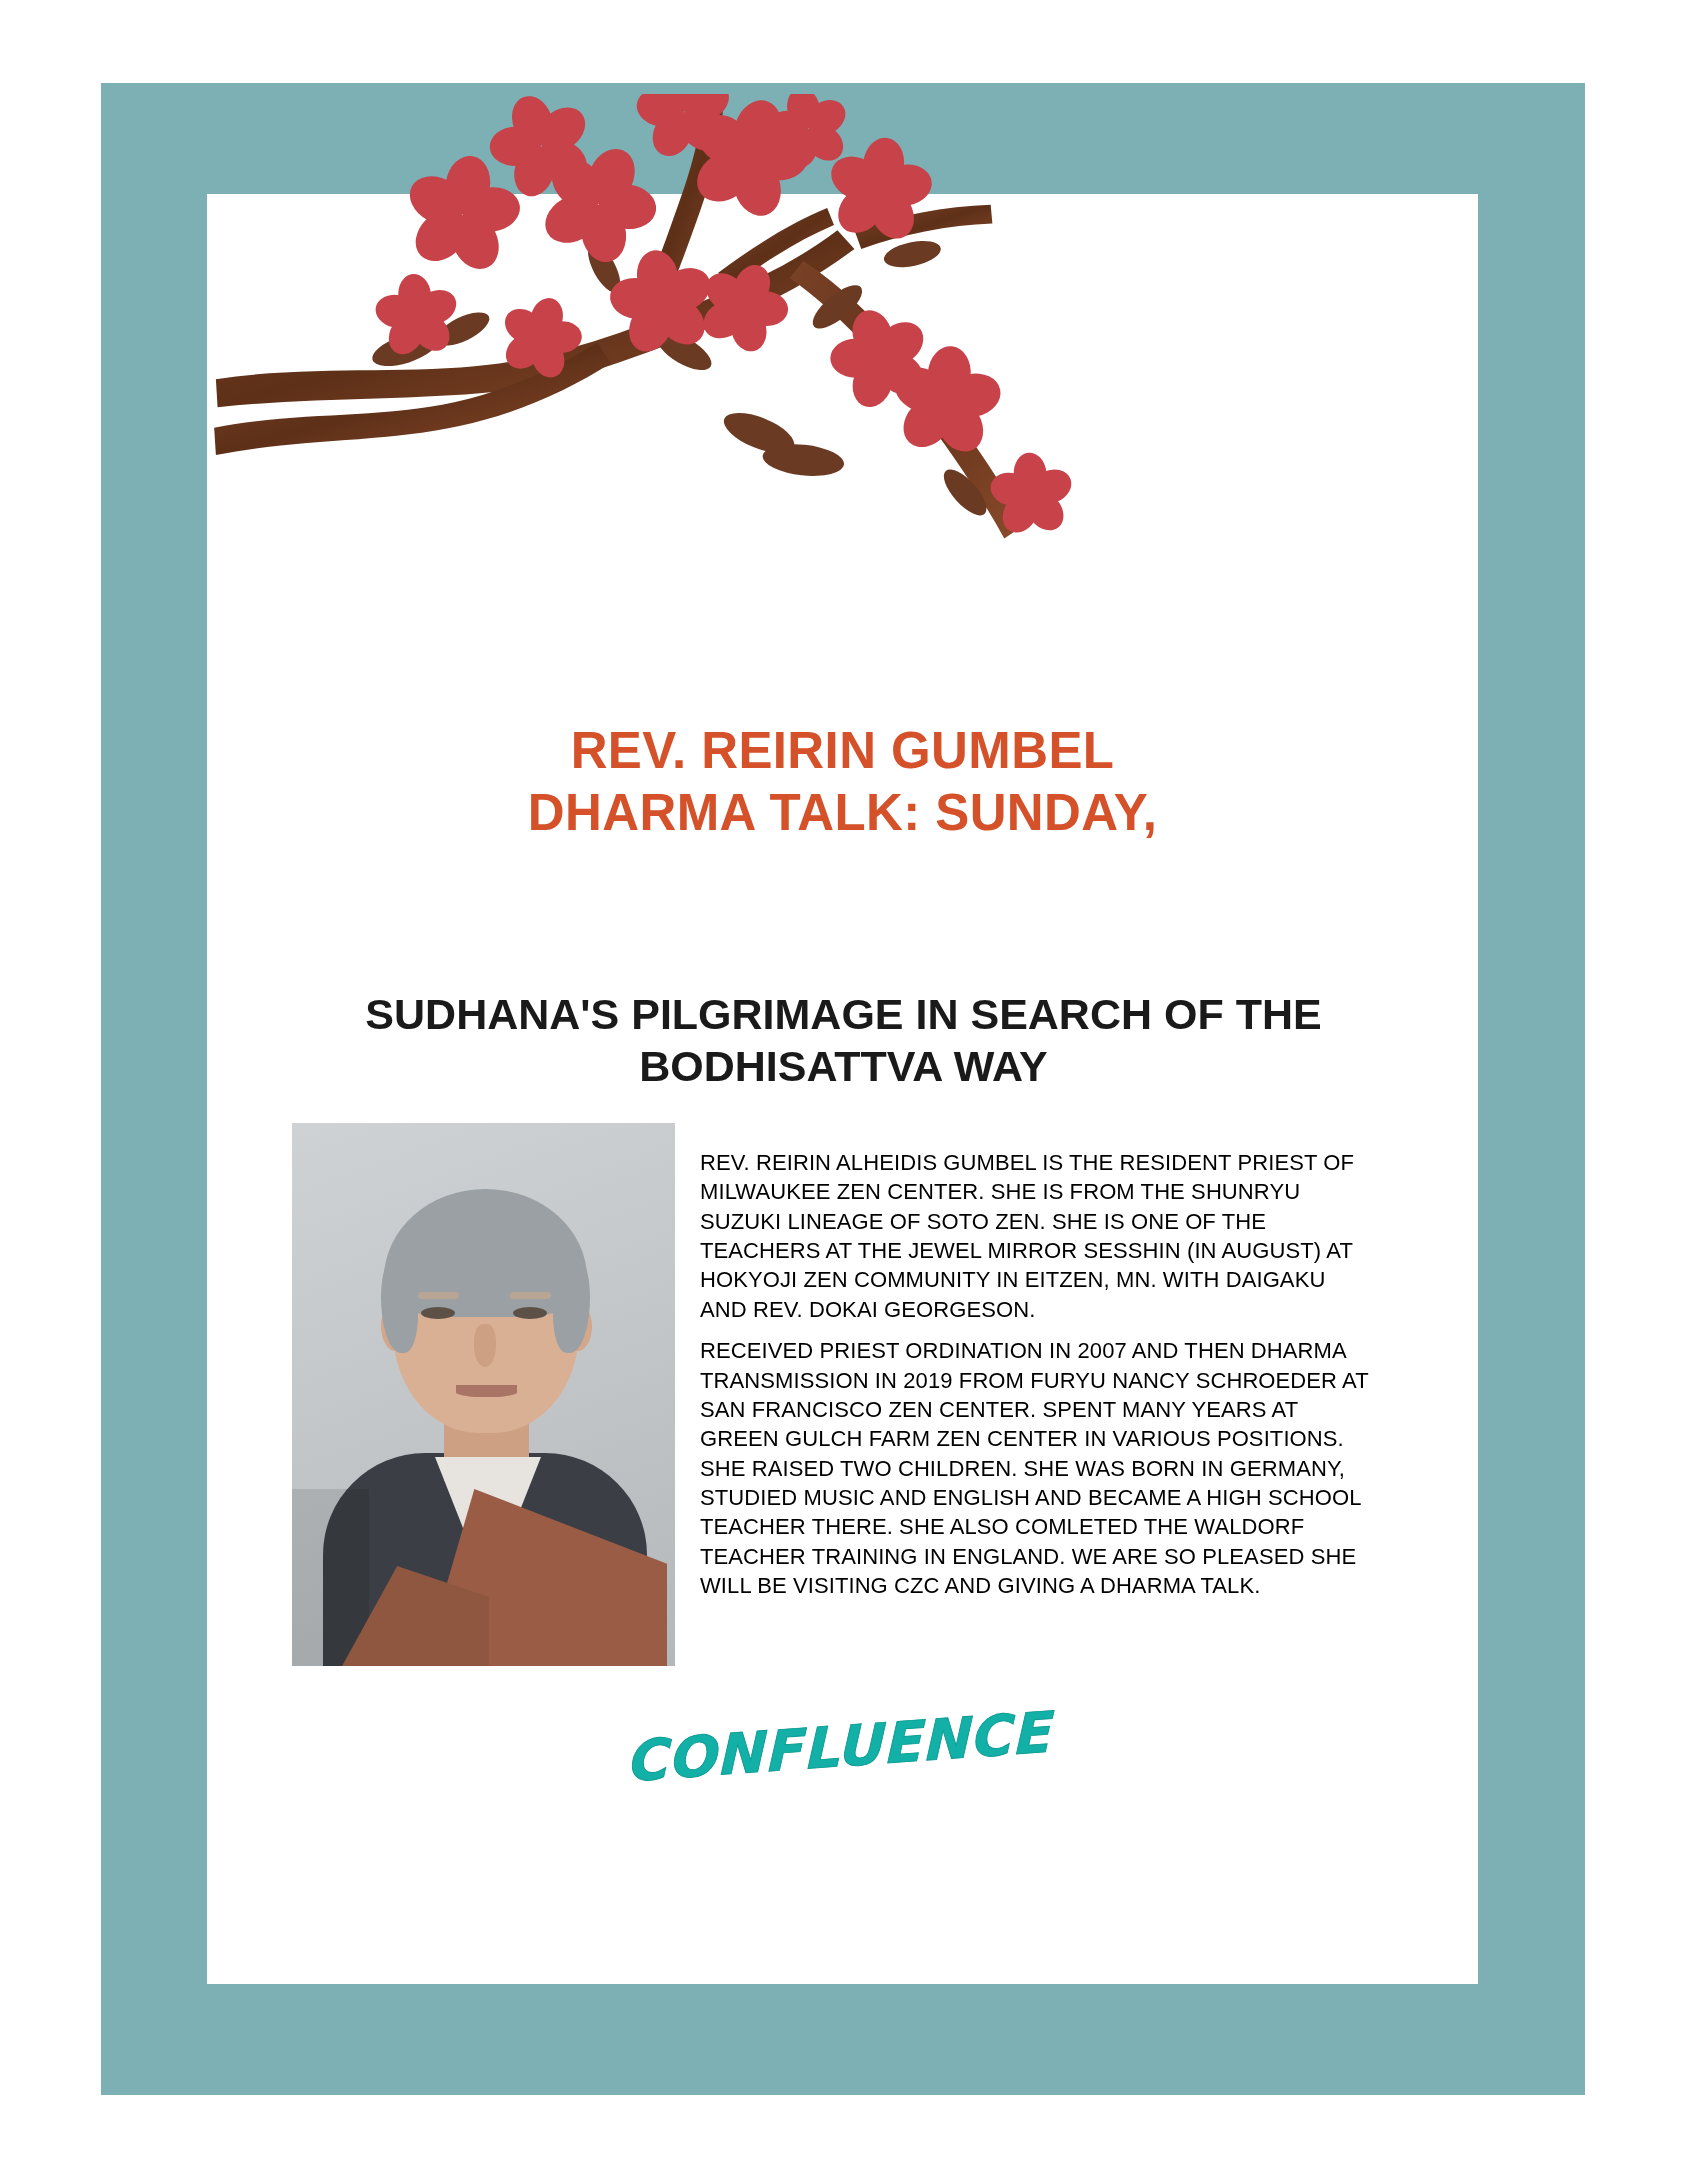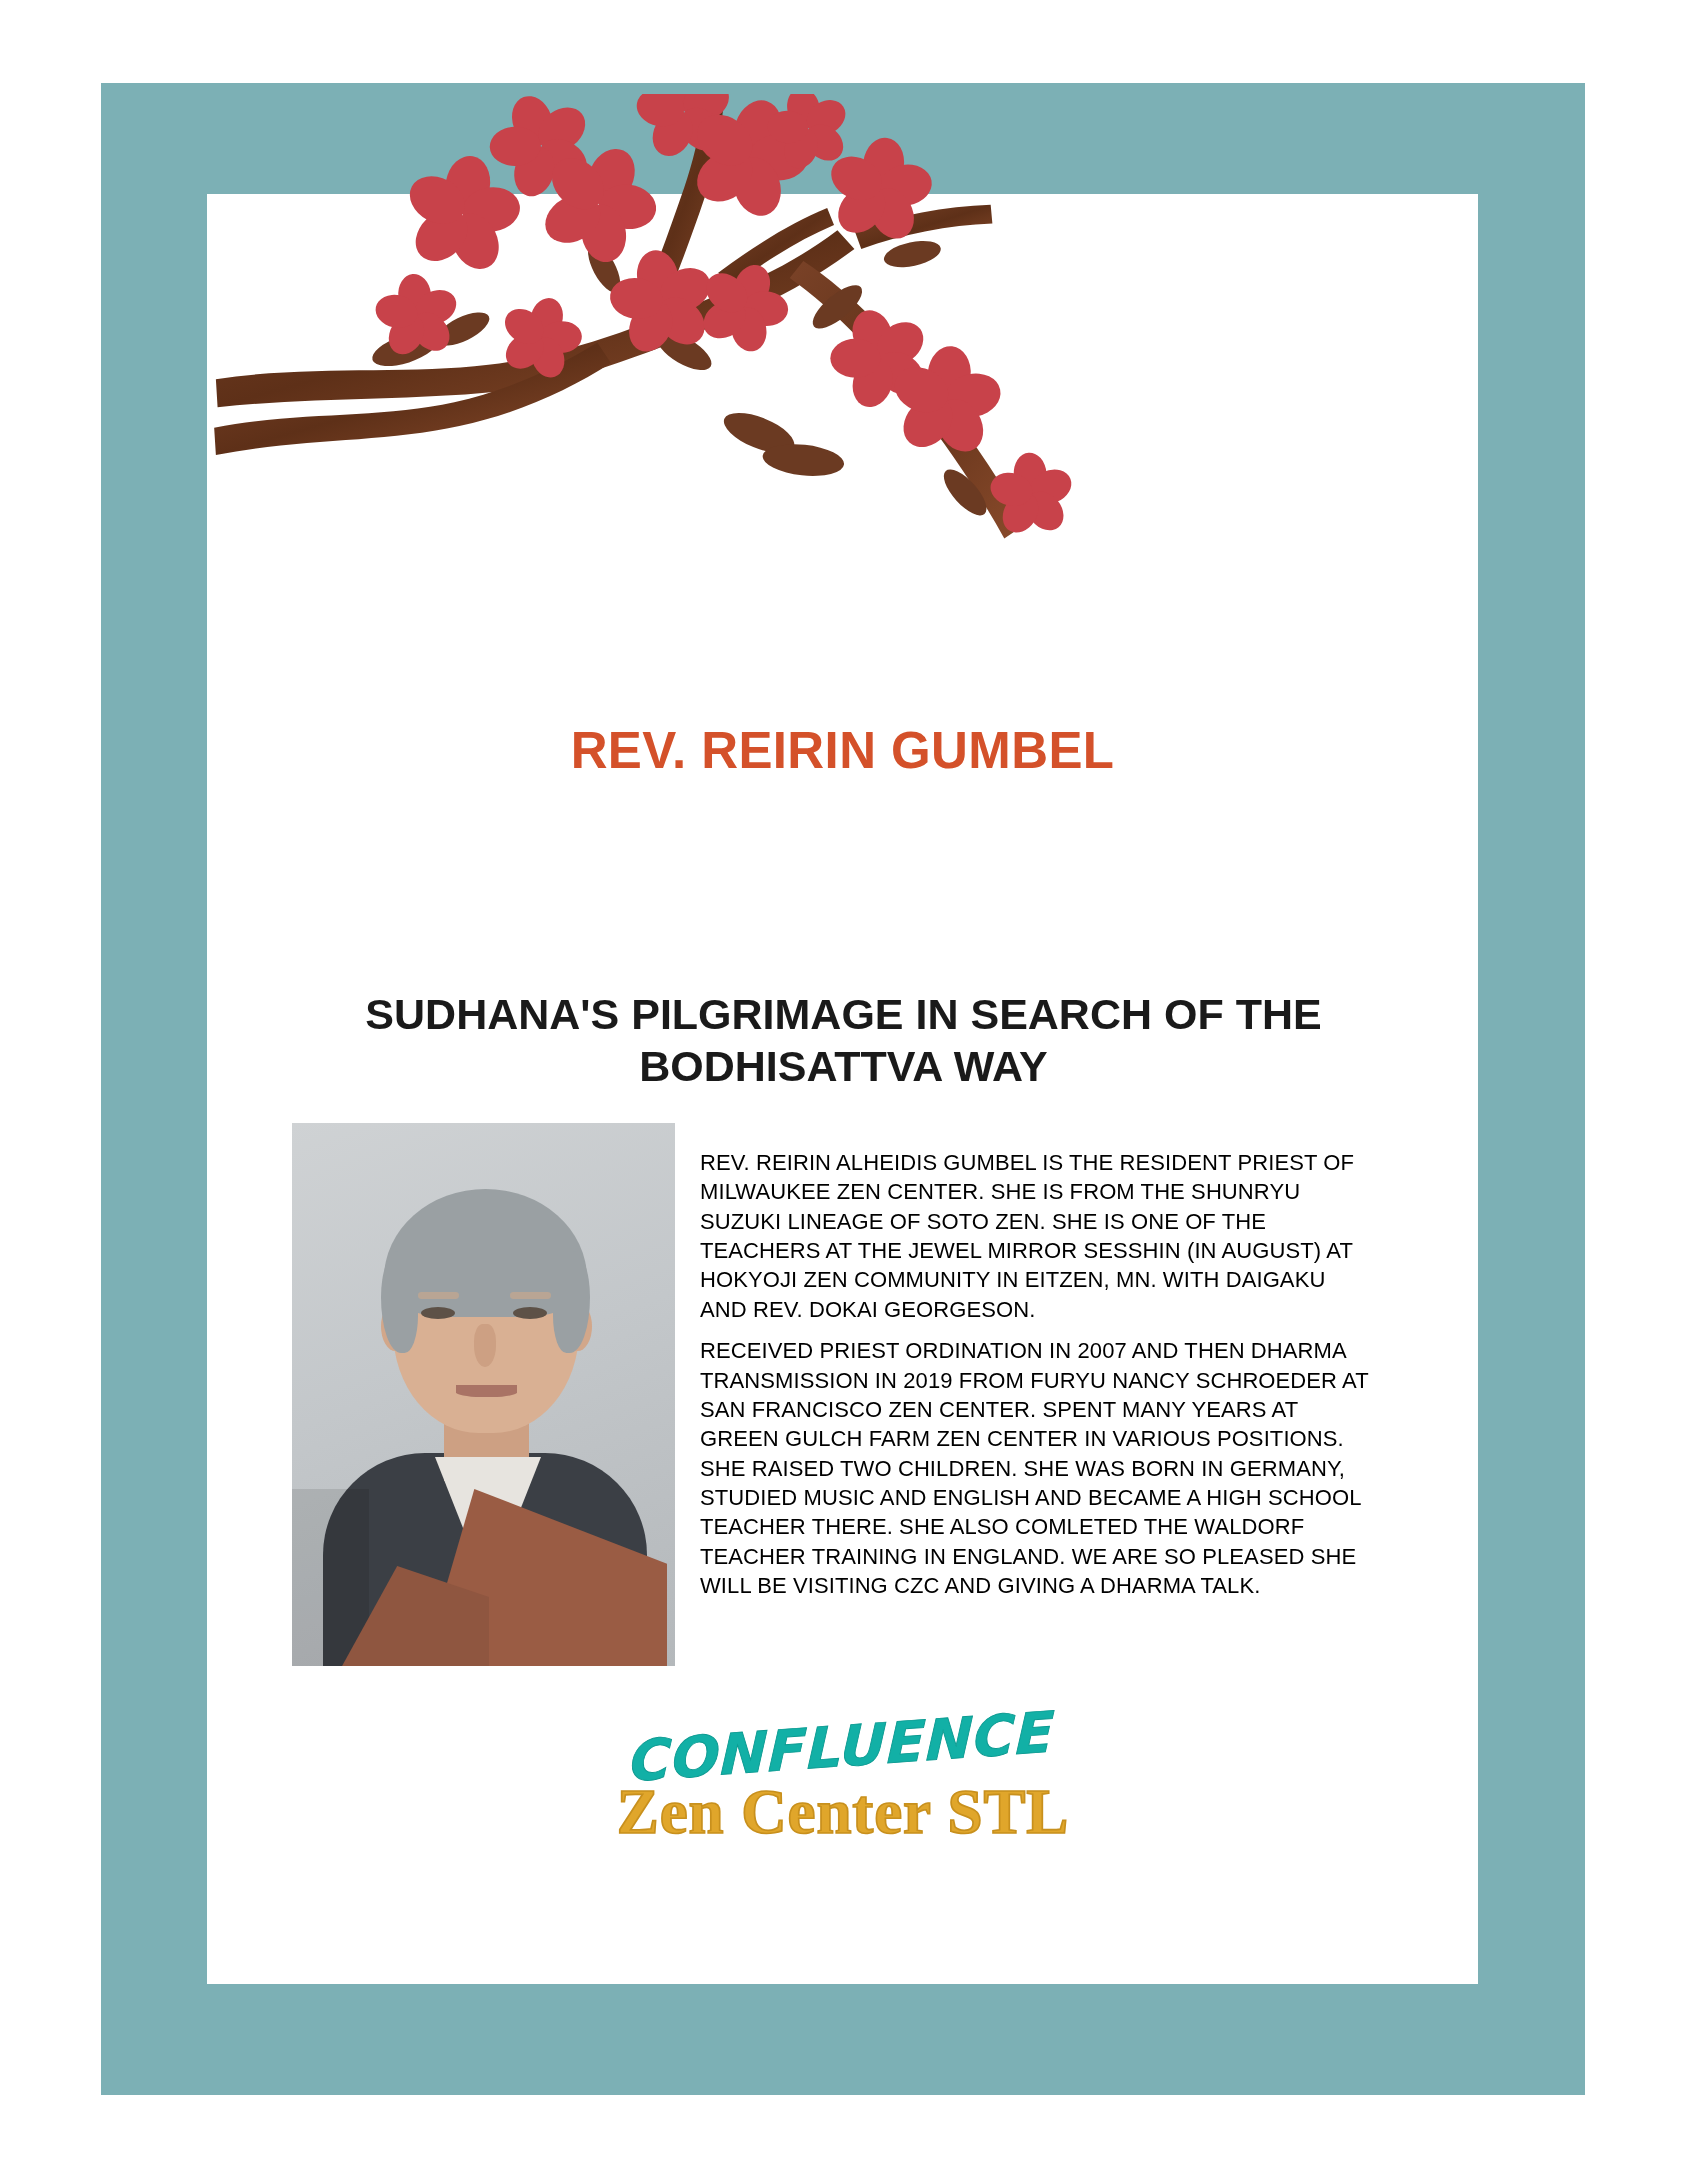--- a/index.html
+++ b/index.html
@@ -425,20 +425,21 @@
           <ellipse cx="18" cy="26" rx="24" ry="31" transform="rotate(144 18 26)"></ellipse>
           <ellipse cx="-18" cy="26" rx="24" ry="31" transform="rotate(216 -18 26)"></ellipse>
           <ellipse cx="-29" cy="-9" rx="24" ry="31" transform="rotate(288 -29 -9)"></ellipse>
         </g>
       </g>
     </svg>
   </div>
 
   <div class="headline">
     <div class="line">REV. REIRIN GUMBEL</div>
+    <div class="line">DHARMA TALK: SUNDAY,</div>
   </div>
 
   <div class="subtitle">SUDHANA'S PILGRIMAGE IN SEARCH OF THE BODHISATTVA WAY</div>
 
   <div class="photo-frame">
     <div class="photo-bg"></div>
     <div class="ph-robe-dark"></div>
     <div class="ph-shadow"></div>
     <div class="ph-neck"></div>
     <div class="ph-robe-collar-w"></div>
@@ -458,17 +459,16 @@
     <div class="ph-mouth"></div>
   </div>
 
   <div class="bio">
     <p>REV. REIRIN ALHEIDIS GUMBEL IS THE RESIDENT PRIEST OF MILWAUKEE ZEN CENTER. SHE IS FROM THE SHUNRYU SUZUKI LINEAGE OF SOTO ZEN. SHE IS ONE OF THE TEACHERS AT THE JEWEL MIRROR SESSHIN (IN AUGUST) AT HOKYOJI ZEN COMMUNITY IN EITZEN, MN. WITH DAIGAKU AND REV. DOKAI GEORGESON.</p>
     <p>RECEIVED PRIEST ORDINATION IN 2007 AND THEN DHARMA TRANSMISSION IN 2019 FROM FURYU NANCY SCHROEDER AT SAN FRANCISCO ZEN CENTER. SPENT MANY YEARS AT GREEN GULCH FARM ZEN CENTER IN VARIOUS POSITIONS. SHE RAISED TWO CHILDREN. SHE WAS BORN IN GERMANY, STUDIED MUSIC AND ENGLISH AND BECAME A HIGH SCHOOL TEACHER THERE. SHE ALSO COMLETED THE WALDORF TEACHER TRAINING IN ENGLAND.  WE ARE SO PLEASED SHE WILL BE VISITING CZC AND GIVING A DHARMA TALK.</p>
   </div>
 
   <div class="logo">
     <div class="logo-confluence">CONFLUENCE</div>
-    <div class="logo-zen">Zen Center STL</div>
   </div>
 
 </div>
 
 
 </body></html>

